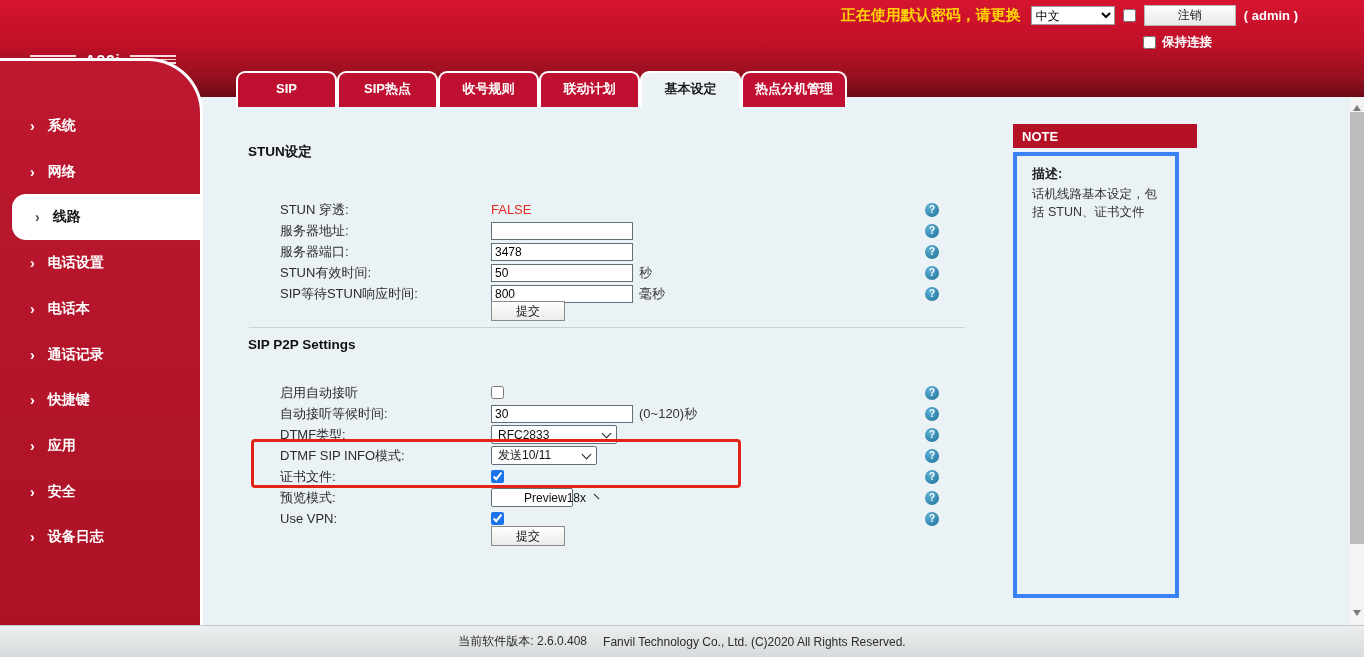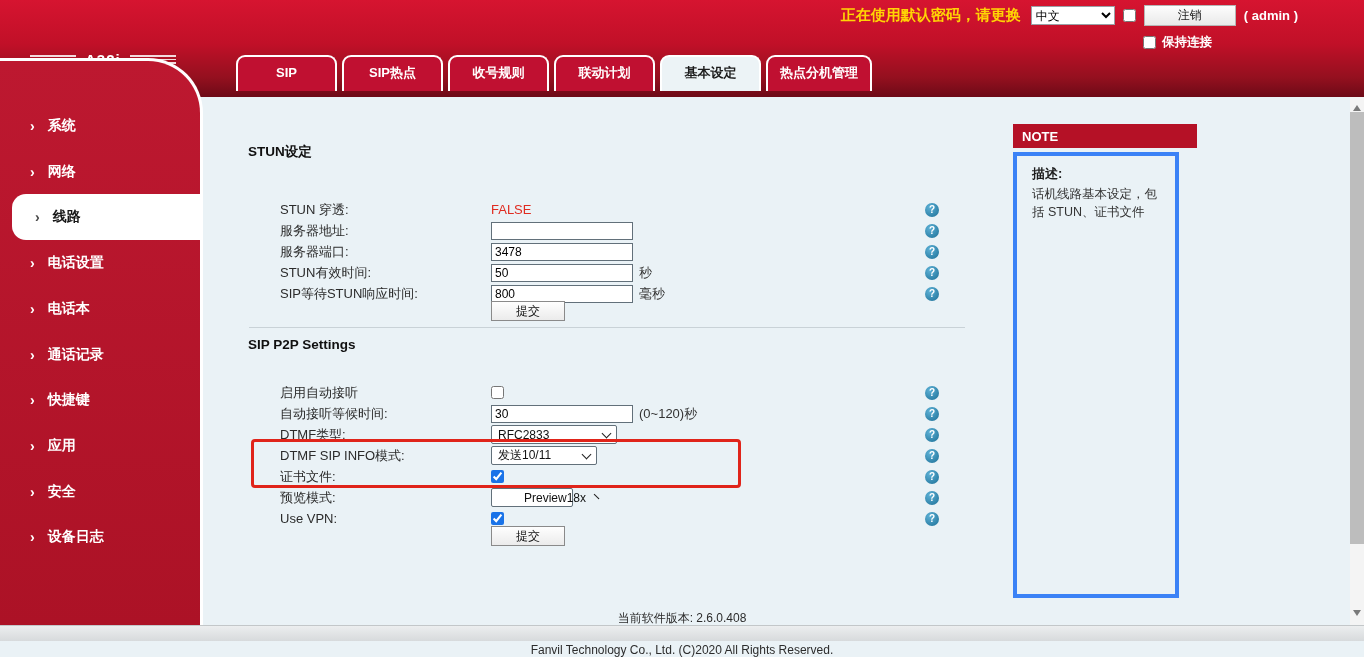--- a/index.html
+++ b/index.html
@@ -17,21 +17,21 @@
   .warning { color:#ffd404; font-size:15px; font-weight:bold; margin-right:2px; }
   .lang-select { width:84px; height:19px; font-size:12px; border:1px solid #9aa0a6; background:#fff; }
   .hdr-cb { width:13px; height:13px; }
   .logout-btn { width:92px; height:21px; font-size:12px; color:#1c1c1c; background:linear-gradient(#fdfdfd,#e9e9e9);
                 border:1px solid #b6b6b6; cursor:pointer; }
   .admin { color:#fff; font-size:13px; font-weight:bold; }
   .hdr-row2 { position:absolute; top:34px; left:1143px; display:flex; align-items:center; gap:6px; }
   .keep-label { color:#fff; font-size:12.5px; font-weight:bold; }
 
   
-  .tabs { position:absolute; left:236px; top:55px; display:flex; gap:5px; z-index:3; }
+  .tabs { position:absolute; left:236px; top:71px; display:flex; z-index:3; }
   .tab { min-width:101px; height:36px; line-height:31px; text-align:center; padding:0 12px;
          background:#c01031; color:#fff; font-size:13px; font-weight:bold;
          border:2px solid #fff; border-bottom:none; border-radius:9px 9px 0 0; cursor:pointer; }
   .tab.active { background:#ecf3f6; color:#1b1b1b; }
 
   
   .sidebar { position:absolute; left:0; top:58px; width:203px; height:567px; z-index:4;
              background:linear-gradient(180deg,#bd1830,#ac1226);
              border-top:3px solid #fff; border-right:3px solid #fff; border-top-right-radius:55px; }
   .nav { margin-top:42px; }
@@ -77,23 +77,23 @@
 
   
   .scrollbar { position:absolute; right:0; top:97px; width:14px; height:528px; background:#f4f4f4; z-index:6; }
   .sb-up { position:absolute; top:4px; left:3px; width:0; height:0;
            border:4px solid transparent; border-bottom:6px solid #7a7a7a; }
   .sb-thumb { position:absolute; top:15px; left:0; width:14px; height:432px; background:#bdbdbd; }
   .sb-down { position:absolute; top:513px; left:3px; width:0; height:0;
              border:4px solid transparent; border-top:6px solid #7a7a7a; }
 
   
-  .footer { position:absolute; left:0; top:625px; width:1364px; height:16px; z-index:7;
+  .footer { position:absolute; left:0; top:625px; width:1364px; height:32px; z-index:7;
             background:linear-gradient(180deg,#eceeef,#d7dadc); border-top:1px solid #c3c7c9;
-            display:flex; flex-direction:column; align-items:center; justify-content:center; gap:16px;
+            display:flex; flex-direction:row; align-items:center; justify-content:center; gap:16px;
             font-size:12px; color:#2c2c2c; }
 </style>
 </head>
 <body>
 
 <div class="page">
 
   <div class="header">
     <div class="logo">
       <span class="speedlines"></span>

